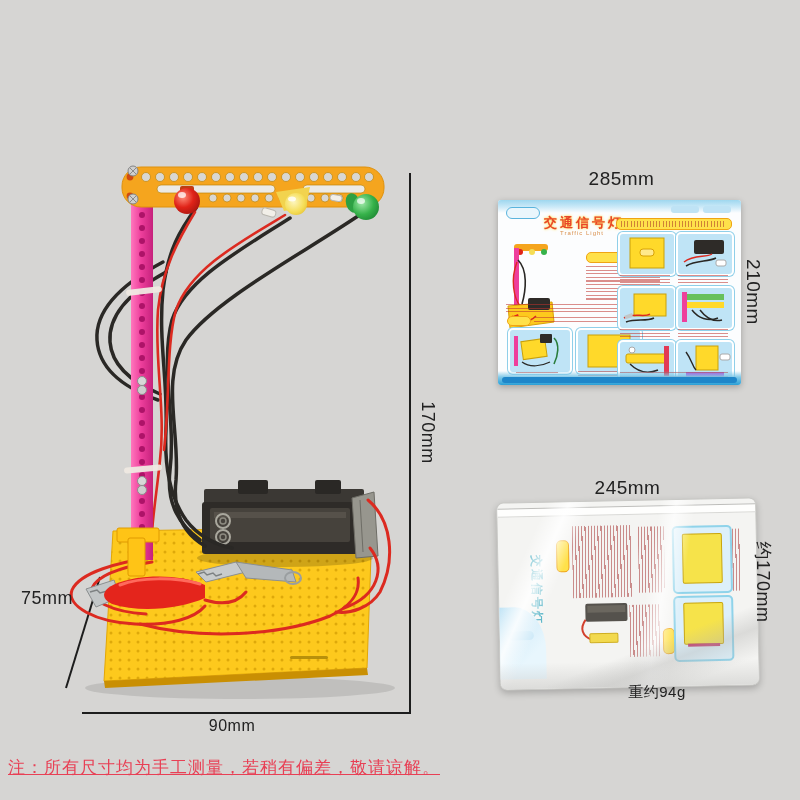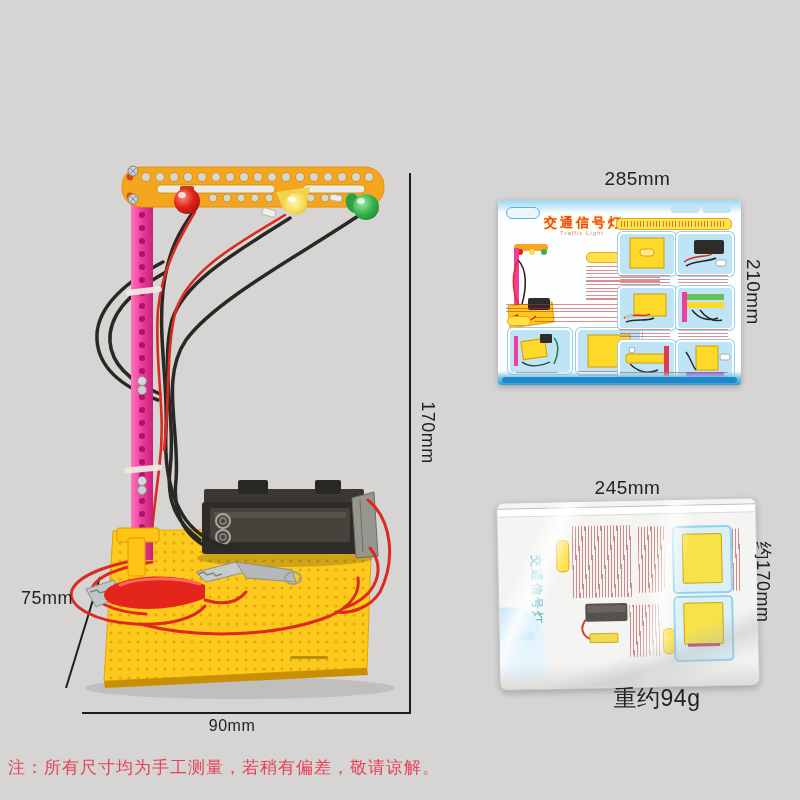--- a/index.html
+++ b/index.html
@@ -1,21 +1,21 @@
 <!DOCTYPE html>
 <html><head>
 <meta charset="utf-8">
 <style>
   html,body{margin:0;padding:0;}
   body{font-family:"Liberation Sans","DejaVu Sans",sans-serif;}
   #stage{position:relative;width:800px;height:800px;background:#d6d5d3;overflow:hidden;}
   .abs{position:absolute;}
   .dim-label{position:absolute;color:#222;font-size:19px;text-align:center;letter-spacing:.5px;z-index:6;}
   .dim-label.v{transform:rotate(90deg);}
-  #note{position:absolute;left:8px;top:756px;width:780px;color:#e84055;font-size:17px;letter-spacing:1px;z-index:6;}
+  #note{position:absolute;left:8px;top:756px;width:780px;color:#e84055;font-size:17px;letter-spacing:1px;z-index:6;text-decoration:underline;}
   
   #manual{position:absolute;left:498px;top:200px;width:243px;height:185px;background:#fcfdfe;
           border-radius:3px;box-shadow:0 2px 6px rgba(0,0,0,.25);z-index:4;overflow:hidden;}
   #manual .wave-top{position:absolute;left:0;top:0;width:100%;height:13px;
           background:linear-gradient(180deg,#9ed7ef 0%,#cdeaf8 55%,rgba(255,255,255,0)100%);}
   #manual .wave-bot{position:absolute;left:0;bottom:0;width:100%;height:14px;
           background:linear-gradient(0deg,#2a9fd6 0%,#7ec8e8 55%,rgba(255,255,255,0)100%);}
   #manual .footerbar{position:absolute;left:4px;bottom:2px;width:235px;height:6px;background:#1f86c9;border-radius:3px;}
   #manual .badge{position:absolute;left:8px;top:7px;width:32px;height:10px;background:#eaf6fc;border:1px solid #5ab4dd;border-radius:6px;}
   #manual .hpill{position:absolute;width:28px;height:7px;background:#bfe3f5;border-radius:3px;}
@@ -237,21 +237,21 @@
       <ellipse cx="353" cy="203" rx="7" ry="10" transform="rotate(-18 353 203)" fill="#2da043"></ellipse>
       <circle cx="366" cy="207" r="13" fill="url(#ledG)"></circle>
       <ellipse cx="361" cy="201" rx="4" ry="3" fill="rgba(255,255,255,.7)"></ellipse>
     </g>
   </svg>
 
   <div class="dim-label v" style="left:392px;top:422px;width:70px;font-size:18px">170mm</div>
   <div class="dim-label" style="left:14px;top:588px;width:66px;font-size:18px">75mm</div>
   <div class="dim-label" style="left:196px;top:717px;width:72px;font-size:16px">90mm</div>
 
-  <div class="dim-label" style="left:590px;top:168px;width:95px">285mm</div>
+  <div class="dim-label" style="left:574px;top:168px;width:95px">285mm</div>
   <div class="dim-label v" style="left:718px;top:281px;width:70px">210mm</div>
 
   <div id="manual">
     <div class="wave-top"></div>
     <div class="badge"></div>
     <div class="hpill" style="left:173px;top:6px"></div>
     <div class="hpill" style="left:205px;top:6px"></div>
     <div class="title">交通信号灯</div>
     <div class="subtitle">Traffic Light</div>
 
@@ -350,21 +350,21 @@
         </svg>
     </div>
     <div class="redlines abs" style="left:122px;top:172px;width:108px;height:5px"></div>
 
     <div class="wave-bot"></div>
     <div class="footerbar"></div>
   </div>
 
   <div class="dim-label" style="left:580px;top:477px;width:95px">245mm</div>
   <div class="dim-label v" style="left:717px;top:570px;width:92px;font-size:18px">约170mm</div>
-  <div class="dim-label" style="left:612px;top:683px;width:90px;font-size:23px">重约94g</div>
+  <div class="dim-label" style="left:612px;top:683px;width:90px;font-size:15px">重约94g</div>
 
   <div id="bag">
     <div class="body">
       <div class="seam"></div>
 
       <div class="vtitle" style="left:46px;top:52px">交通信号灯</div>
       <div class="ypill abs" style="left:58px;top:38px;width:11px;height:30px"></div>
       <div class="redlines-v abs" style="left:74px;top:24px;width:60px;height:72px"></div>
       <div class="redlines-v abs" style="left:140px;top:26px;width:26px;height:66px"></div>
       <div class="redlines-v abs" style="left:130px;top:104px;width:30px;height:52px"></div>

